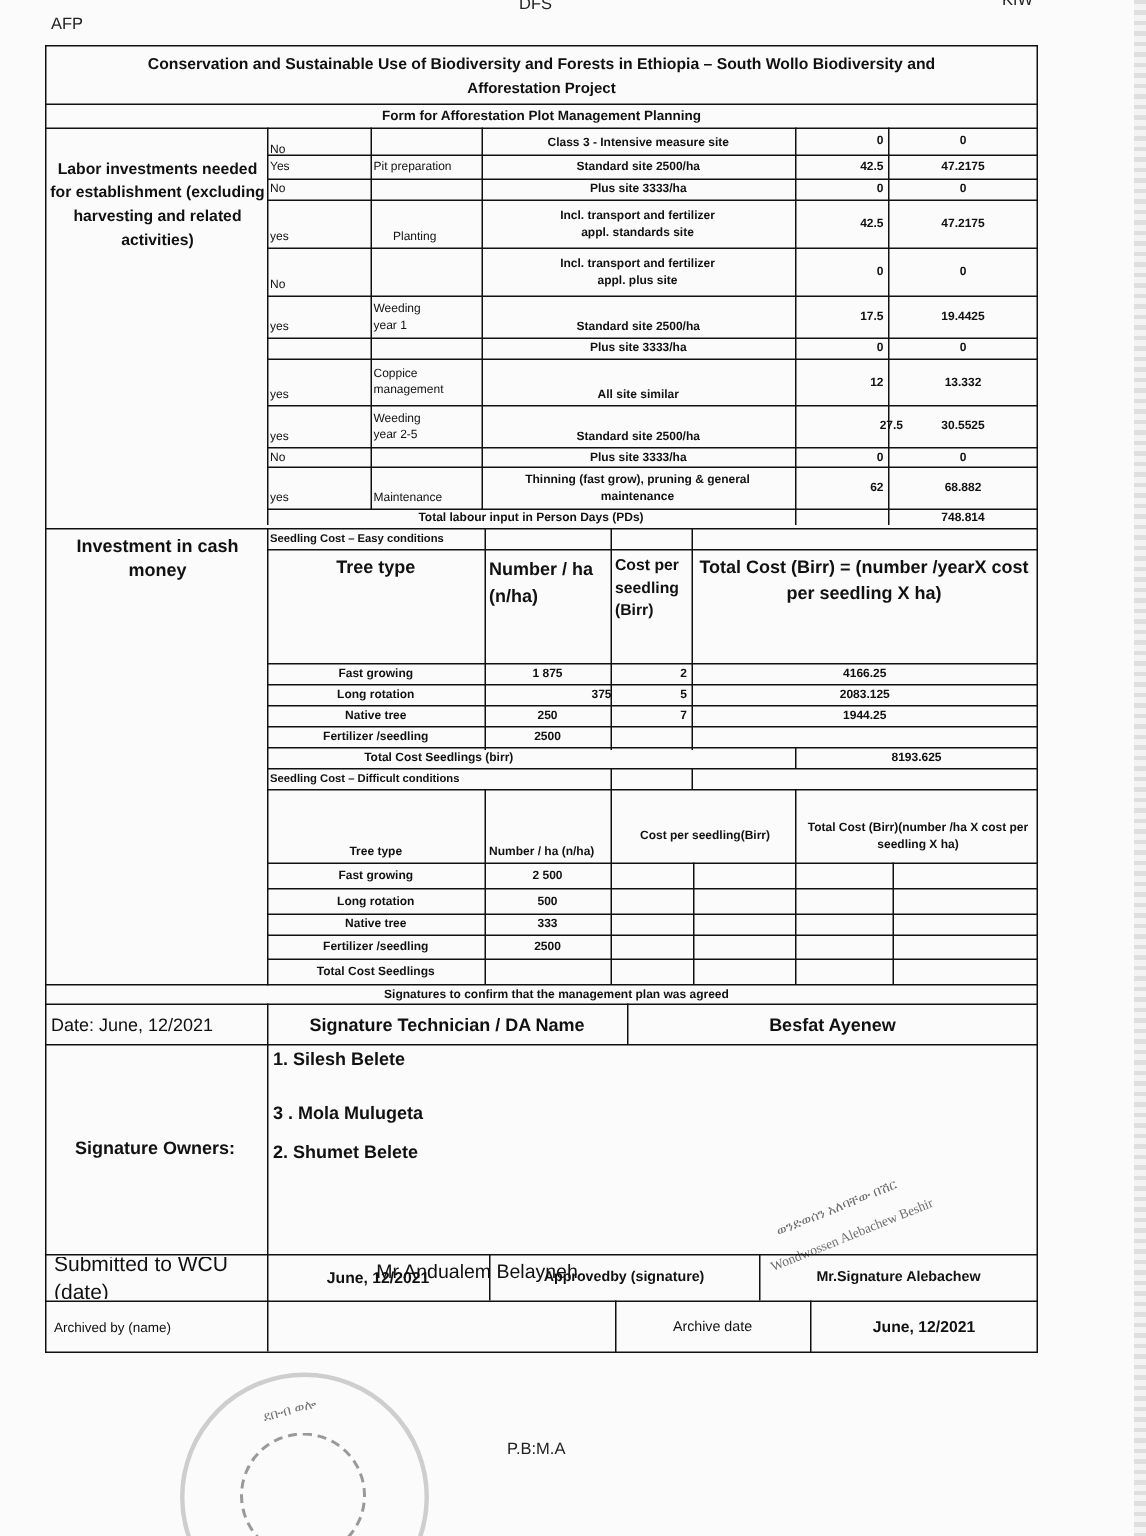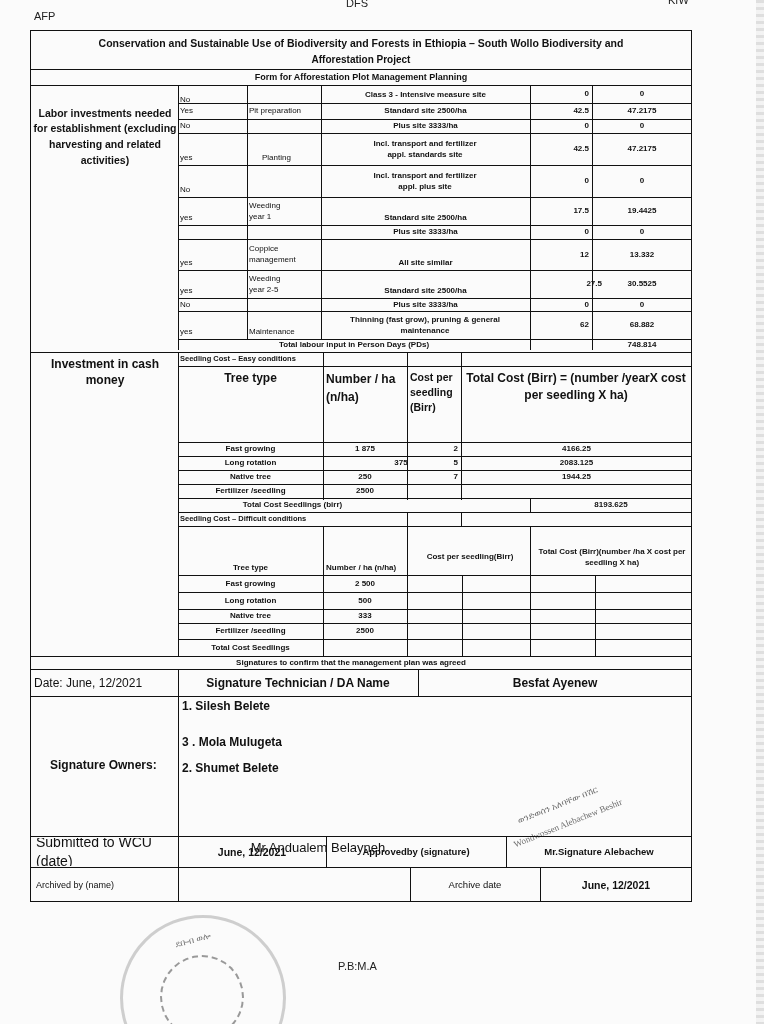--- a/index.html
+++ b/index.html
@@ -211,21 +211,21 @@
 <div class="cell" style="left:178px;top:593px;width:145px;height:16px;">Long rotation</div>
 <div class="cell" style="left:323px;top:593px;width:84px;height:16px;">500</div>
 <div class="cell" style="left:178px;top:610px;width:145px;height:13px;">Native tree</div>
 <div class="cell" style="left:323px;top:610px;width:84px;height:13px;">333</div>
 <div class="cell" style="left:178px;top:624px;width:145px;height:15px;">Fertilizer /seedling</div>
 <div class="cell" style="left:323px;top:624px;width:84px;height:15px;">2500</div>
 <div class="cell" style="left:178px;top:640px;width:145px;height:16px;">Total Cost Seedlings</div>
 
 <div class="line-h" style="left:30px;top:656px;width:662px;"></div>
 
-<div class="cell" style="left:20px;top:657px;width:662px;height:12px;">Signatures to confirm that the management plan was agreed</div>
+<div class="cell" style="left:40px;top:657px;width:662px;height:12px;">Signatures to confirm that the management plan was agreed</div>
 <div class="line-h" style="left:30px;top:669px;width:662px;"></div>
 
 <div class="cell big left normal" style="left:32px;top:671px;width:146px;height:24px;">Date: June, 12/2021</div>
 <div class="line-v" style="left:178px;top:669px;height:232px;"></div>
 <div class="cell big" style="left:178px;top:671px;width:240px;height:24px;">Signature Technician / DA Name</div>
 <div class="line-v" style="left:418px;top:669px;height:27px;"></div>
 <div class="cell big" style="left:418px;top:671px;width:274px;height:24px;">Besfat Ayenew</div>
 <div class="line-h" style="left:30px;top:696px;width:662px;"></div>
 
 <div class="cell big left" style="left:48px;top:750px;width:130px;height:30px;">Signature Owners:</div>

